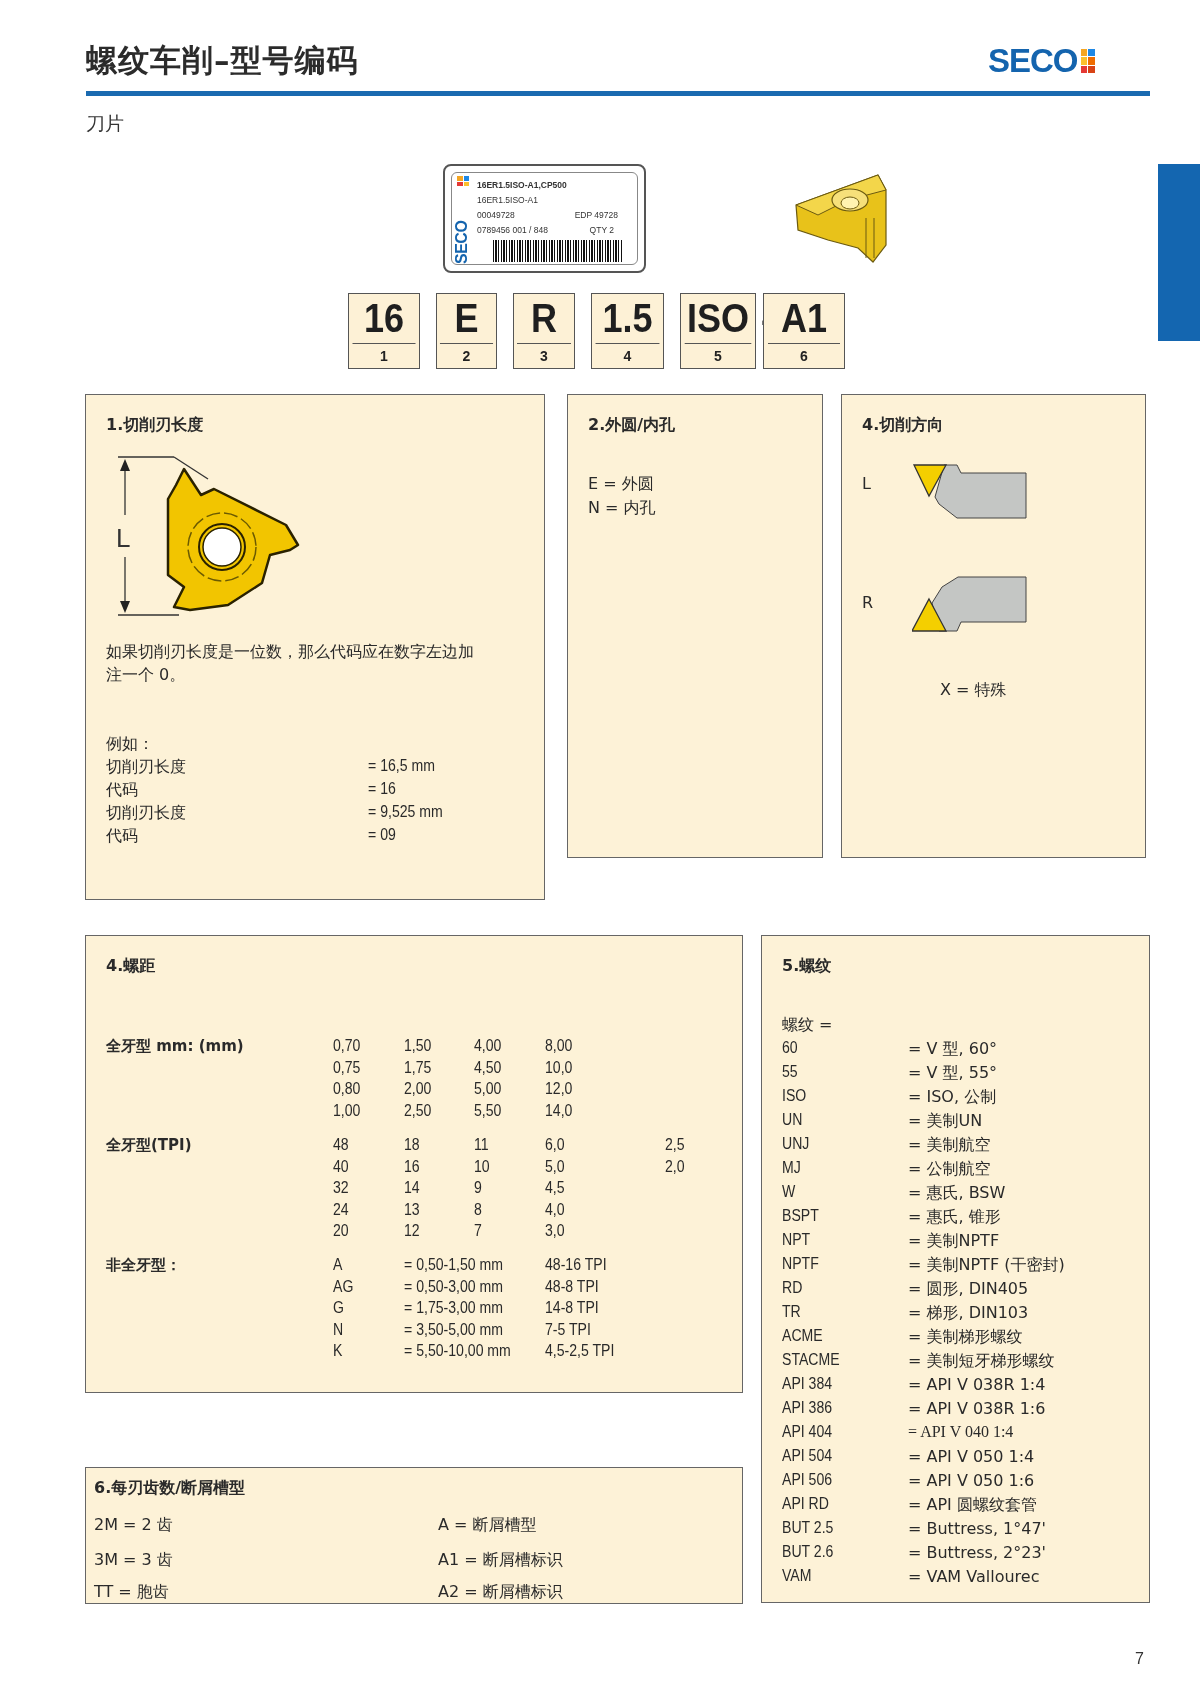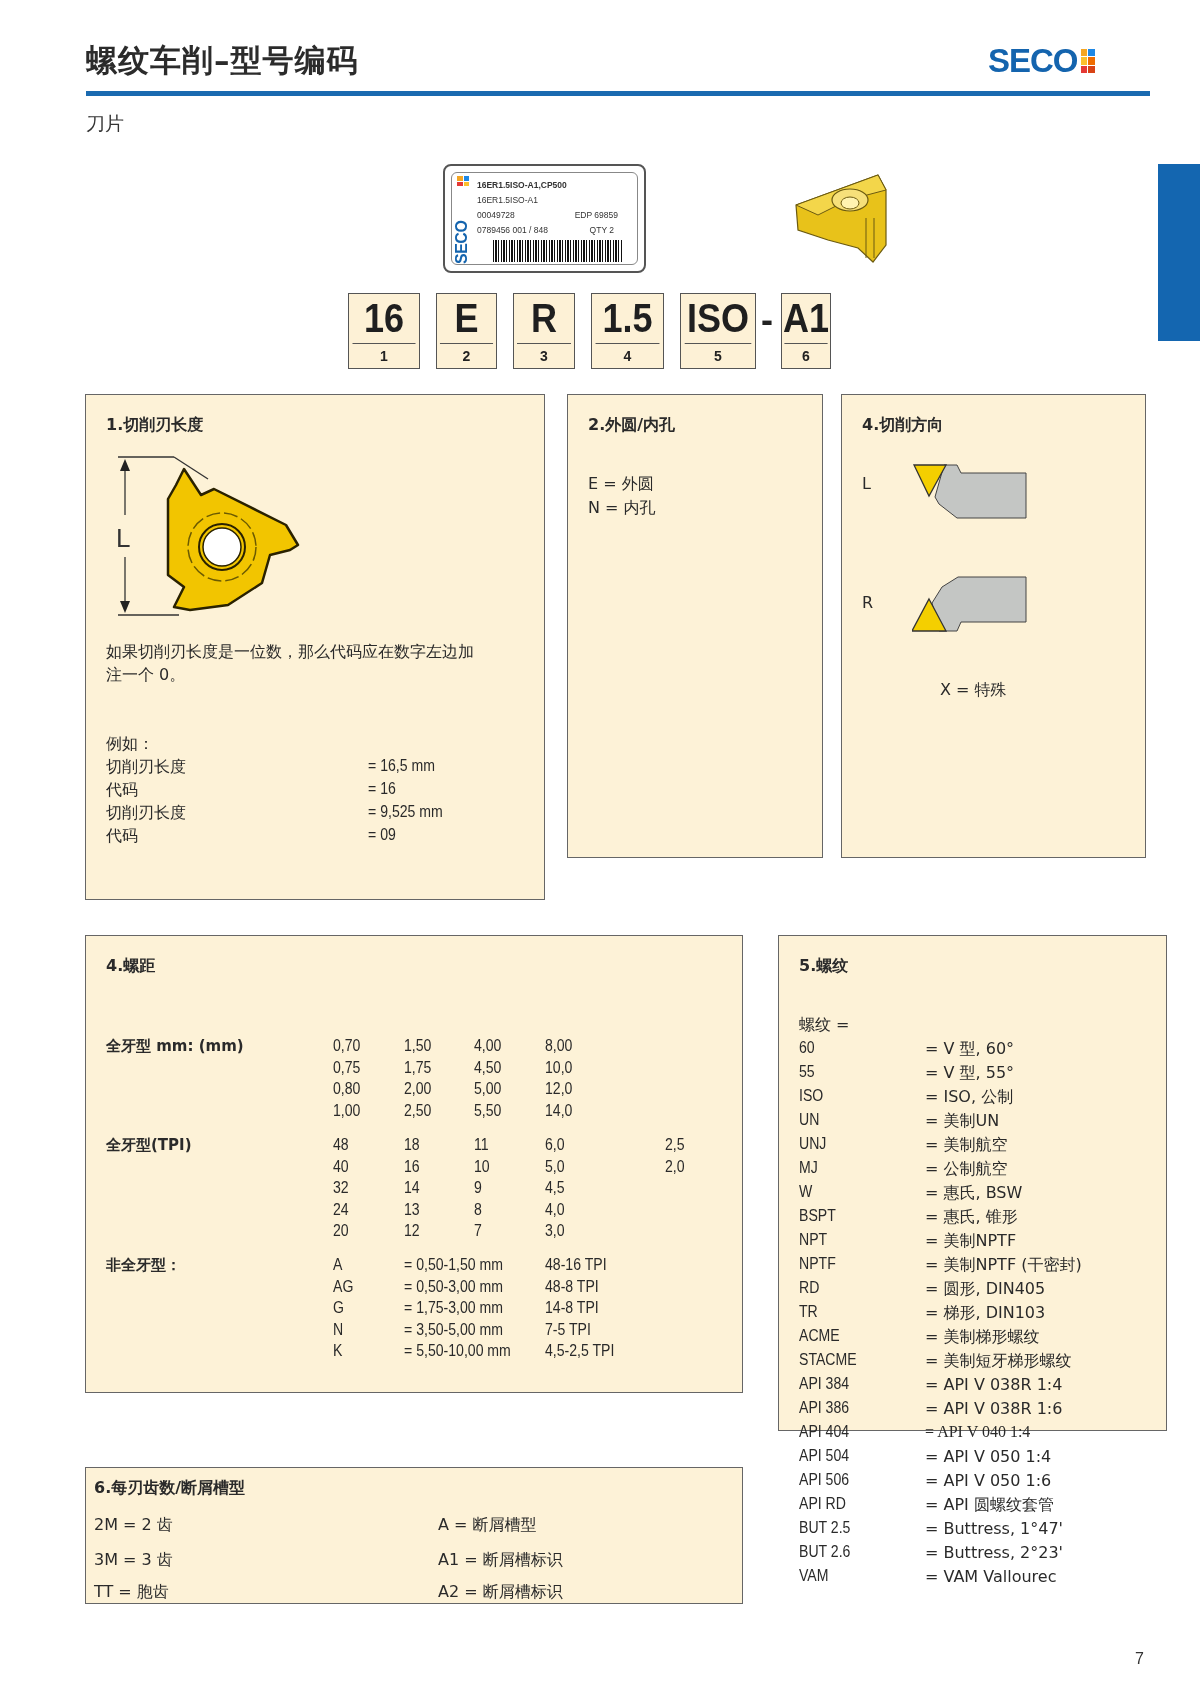--- a/index.html
+++ b/index.html
@@ -64,21 +64,21 @@
   <span class="label-mark">
     <span style="background:#f5a623"></span>
       <span style="background:#1e88e5"></span>
     <span style="background:#e53935"></span>
       <span style="background:#fbc02d"></span>
   </span>
   <div class="label-seco">SECO</div>
   <div class="label-line bold" style="top:14px">16ER1.5ISO-A1,CP500</div>
   <div class="label-line" style="top:29px">16ER1.5ISO-A1</div>
   <div class="label-line" style="top:44px">00049728</div>
-  <div class="label-right" style="top:44px; right:26px">EDP 69859</div>
+  <div class="label-right" style="top:44px; right:26px">EDP 49728</div>
   <div class="label-line" style="top:59px">0789456 001 / 848</div>
   <div class="label-right" style="top:59px; right:30px">QTY 2</div>
   <div class="barcode"></div>
 </div>
 
 <svg class="abs insert-3d" viewBox="0 0 105 95">
   <polygon points="8,35 90,5 98,20 98,75 85,92 70,78 40,70 10,60" fill="#e8c21a" stroke="#6b5a10" stroke-width="1.2"></polygon>
   <polygon points="8,35 90,5 98,20 60,30 30,45" fill="#f3d64a" stroke="#6b5a10" stroke-width="1"></polygon>
   <ellipse cx="62" cy="30" rx="18" ry="11" fill="#f6e07a" stroke="#6b5a10" stroke-width="1.2"></ellipse>
   <ellipse cx="62" cy="33" rx="9" ry="6" fill="#fff3b0" stroke="#6b5a10" stroke-width="1"></ellipse>
@@ -101,21 +101,21 @@
   </div>
   <div class="code-box" style="left:243px; width:73px">
     <div class="code">1.5</div>
     <div class="idx">4</div>
   </div>
   <div class="code-box" style="left:332px; width:76px">
     <div class="code">ISO</div>
     <div class="idx">5</div>
   </div>
   <div class="code-dash" style="left:413px">-</div>
-  <div class="code-box" style="left:433px; width:50px">
+  <div class="code-box" style="left:415px; width:82px">
     <div class="code">A1</div>
     <div class="idx">6</div>
   </div>
 </div>
 
 <div class="abs panel" style="left:85px; top:394px; width:460px; height:506px">
   <div class="panel-title" style="left:20px; top:20px">1.切削刃长度</div>
   <svg style="position:absolute; left:18px; top:60px" width="200" height="170" viewBox="0 0 200 170">
     <line x1="14" y1="2" x2="70" y2="2" stroke="#333" stroke-width="1.3"></line>
     <line x1="70" y1="2" x2="104" y2="24" stroke="#333" stroke-width="1.3"></line>
@@ -225,21 +225,21 @@
       <div class="num" style="left: 459px; top: 363px;">14-8 TPI</div>
       <div class="num" style="left: 247px; top: 384.5px;">N</div>
       <div class="num" style="left: 318px; top: 384.5px;">= 3,50-5,00 mm</div>
       <div class="num" style="left: 459px; top: 384.5px;">7-5 TPI</div>
       <div class="num" style="left: 247px; top: 406px;">K</div>
       <div class="num" style="left: 318px; top: 406px;">= 5,50-10,00 mm</div>
       <div class="num" style="left: 459px; top: 406px;">4,5-2,5 TPI</div>
     </div>
 </div>
 
-<div class="abs panel" style="left:778px; top:935px; width:389px; height:496px">
+<div class="abs panel" style="left:761px; top:935px; width:389px; height:668px">
   <div class="panel-title" style="left:20px; top:20px">5.螺纹</div>
   <div class="txt" style="left:20px; top:79px">螺纹 =</div>
   <div id="thread-list">
       <div class="num" style="left: 20px; top: 103px;">60</div>
       <div class="txt" style="left: 146px; top: 103px;">= V 型, 60°</div>
       <div class="num" style="left: 20px; top: 127px;">55</div>
       <div class="txt" style="left: 146px; top: 127px;">= V 型, 55°</div>
       <div class="num" style="left: 20px; top: 151px;">ISO</div>
       <div class="txt" style="left: 146px; top: 151px;">= ISO, 公制</div>
       <div class="num" style="left: 20px; top: 175px;">UN</div>

